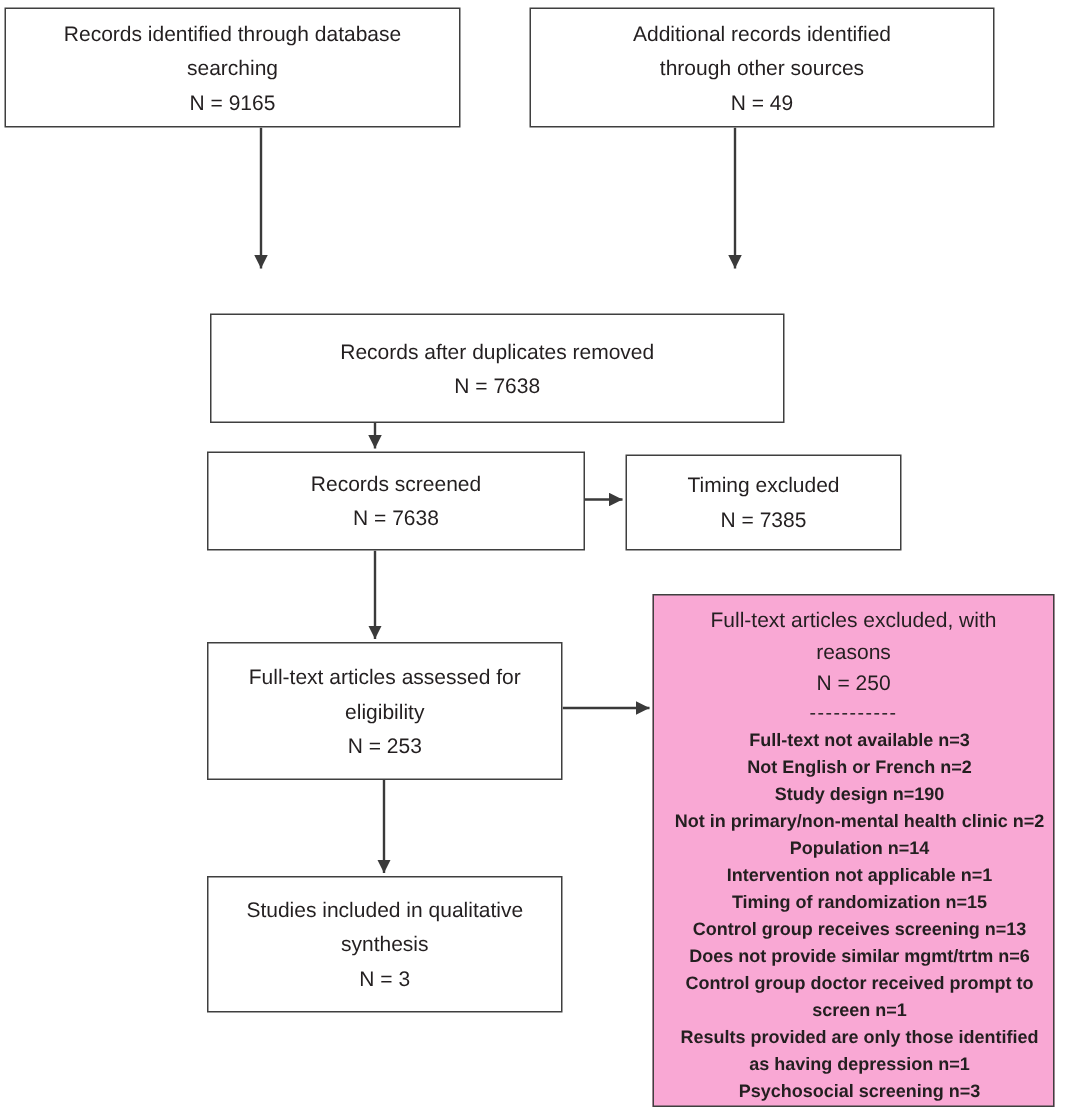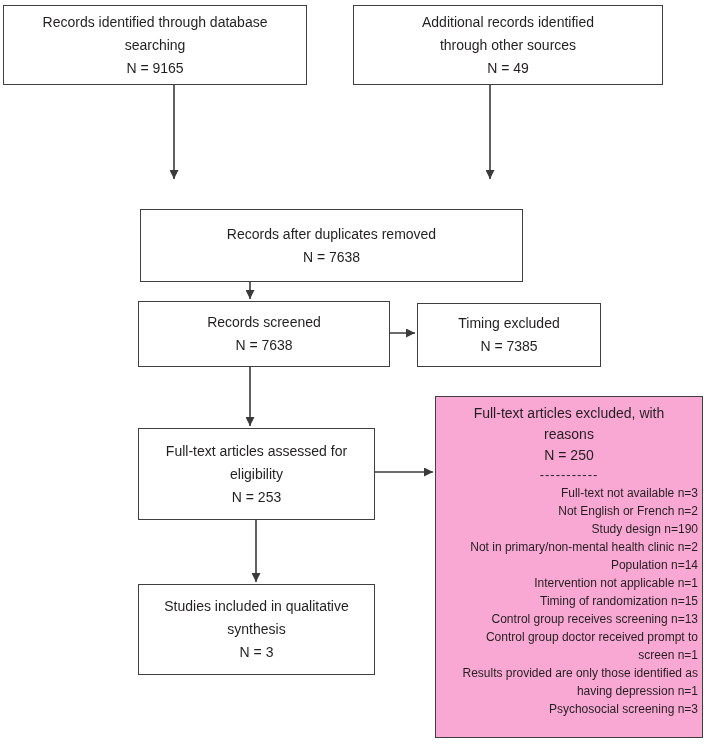--- a/index.html
+++ b/index.html
@@ -42,21 +42,22 @@
   .reasons-sep {
     text-align: center;
     font-size: 13px;
     line-height: 18px;
     letter-spacing: 1px;
   }
   .reasons-list {
     padding: 0 4px 0 12px;
     font-size: 12px;
     line-height: 18px;
-    text-align: right;
+    text-align: center;
+    font-weight: bold;
   }
   .arrows { position: absolute; left: 0; top: 0; }
 </style>
 </head>
 <body>
 
 <div class="canvas">
 
   <svg class="arrows" width="712" height="746" viewBox="0 0 712 746">
     <defs>
@@ -116,19 +117,20 @@
     </div>
     <div class="reasons-list">
       <div>Full-text not available n=3</div>
       <div>Not English or French n=2</div>
       <div>Study design n=190</div>
       <div>Not in primary/non-mental health clinic n=2</div>
       <div>Population n=14</div>
       <div>Intervention not applicable n=1</div>
       <div>Timing of randomization n=15</div>
       <div>Control group receives screening n=13</div>
+      <div>Does not provide similar mgmt/trtm n=6</div>
       <div>Control group doctor received prompt to screen n=1</div>
       <div>Results provided are only those identified as having depression n=1</div>
       <div>Psychosocial screening n=3</div>
     </div>
   </div>
 
 </div>
 
 </body></html>

